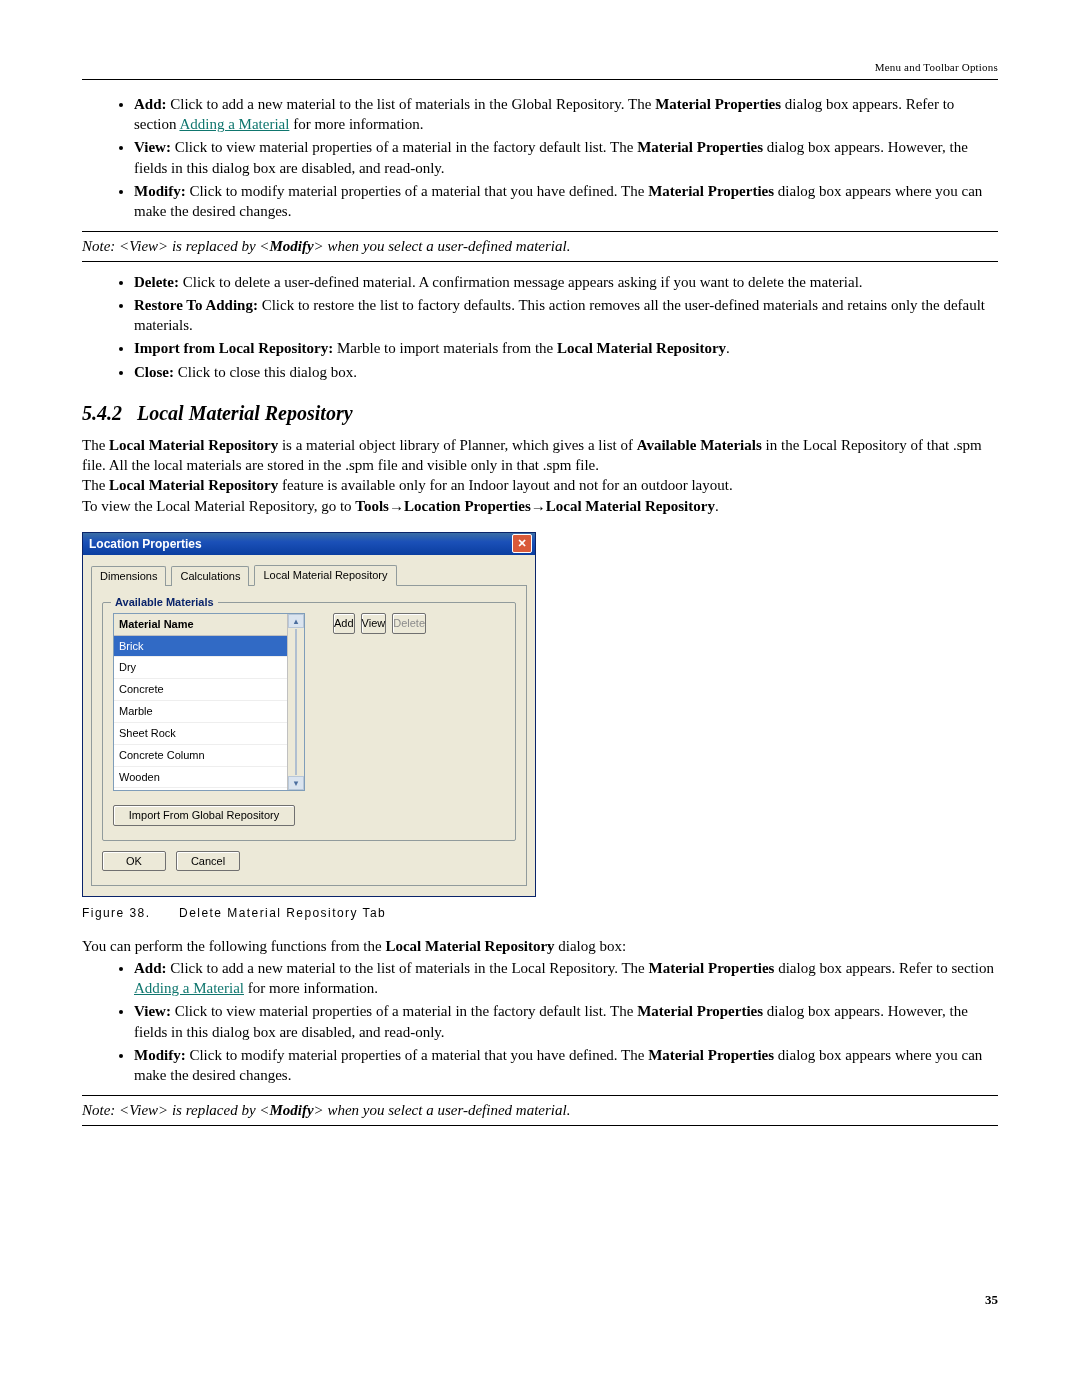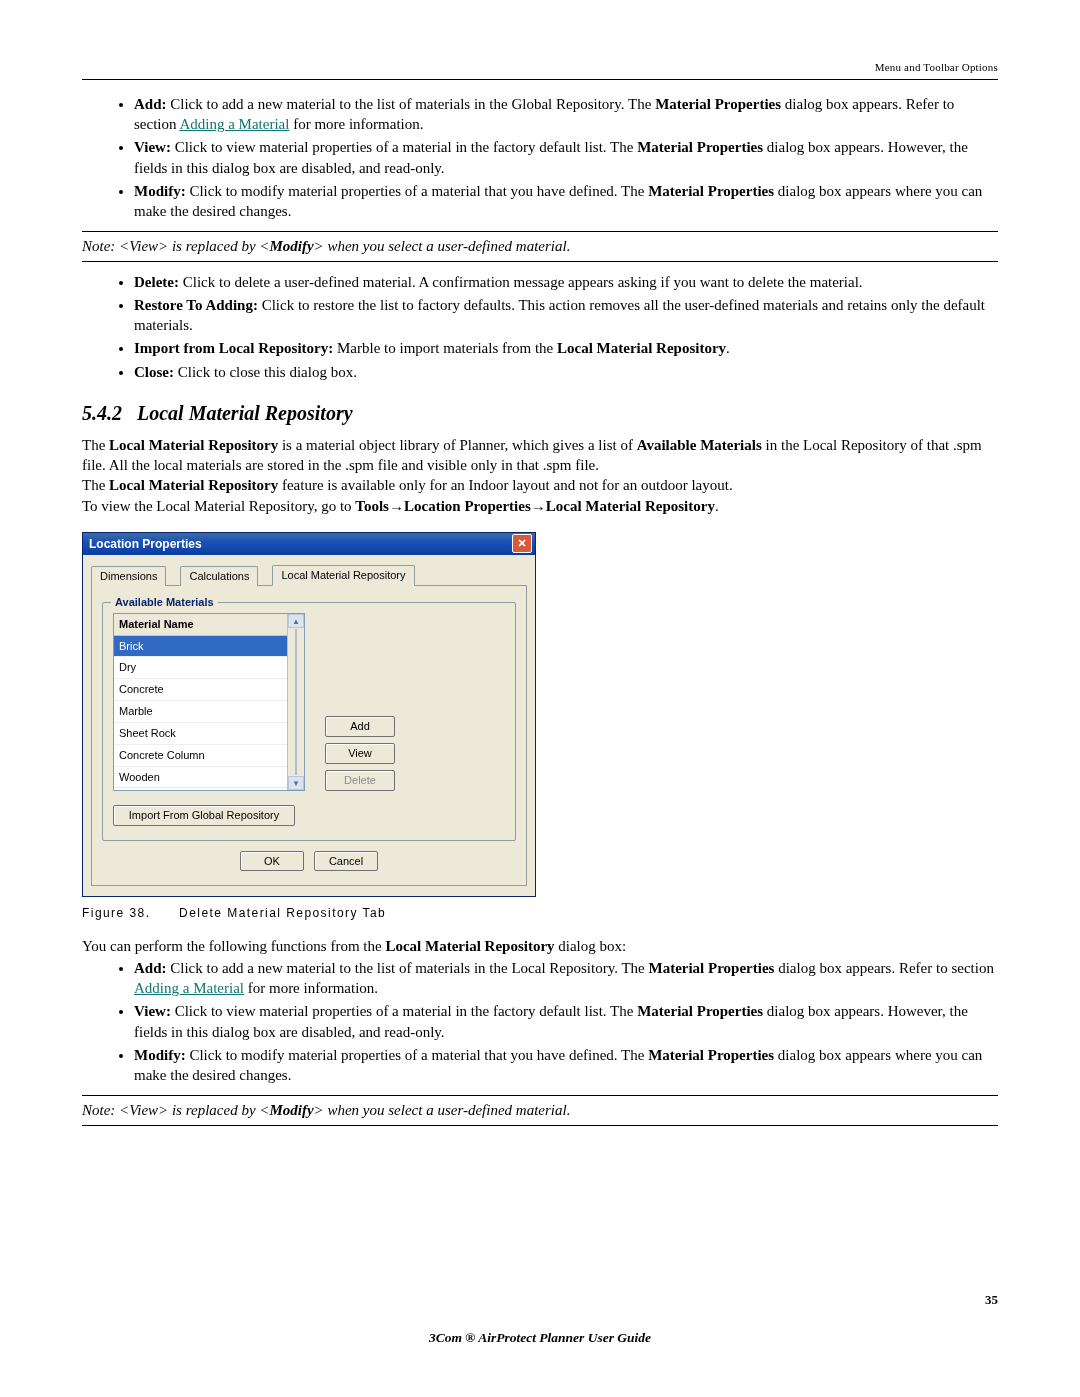--- a/index.html
+++ b/index.html
@@ -15,40 +15,40 @@
   .h2{font-style:italic;font-weight:bold;font-size:20px;margin:18px 0 8px}
   .fig-cap{font-family:Verdana,Arial,sans-serif;font-size:12px;letter-spacing:.12em;margin:6px 0 14px}
   .footer-num{position:absolute;bottom:88px;right:82px;font-weight:bold;font-size:13px}
   .footer-txt{position:absolute;bottom:50px;width:calc(1080px - 164px);text-align:center;font-style:italic;font-weight:bold;font-size:13.5px}
 
   
   .dlg{width:452px;margin:16px 0 8px;font-family:Tahoma,Arial,sans-serif;font-size:11px;color:#000;border:1px solid #0a246a}
   .titlebar{background:linear-gradient(#3b6ea5,#1b50b8 40%,#0a3ea0);height:22px;display:flex;align-items:center;justify-content:space-between;padding:0 3px 0 6px;color:#fff;font-weight:bold;font-size:12px}
   .closebtn{width:18px;height:17px;background:#d95a3a;border:1px solid #fff;border-radius:2px;display:flex;align-items:center;justify-content:center;color:#fff;font-weight:bold;font-size:11px;line-height:1;cursor:pointer}
   .dlg-body{background:#ece9d8;padding:10px 8px 10px}
-  .tabs{display:flex;align-items:flex-end;gap:13px;font-size:11px;margin-bottom:-1px}
+  .tabs{display:flex;align-items:flex-end;gap:4px;font-size:11px;margin-bottom:-1px}
   .tab{border:1px solid #919b9c;border-bottom:none;background:#ece9d8;padding:2px 8px;border-radius:2px 2px 0 0;margin-right:1px;cursor:pointer}
   .tab.active{background:#ece9d8;position:relative;z-index:2;border-bottom:1px solid #ece9d8}
   .tabpanel{border:1px solid #919b9c;background:#ece9d8;padding:10px 10px 14px}
   .grpbox{border:1px solid #919b9c;border-radius:2px;padding:10px 10px 14px;position:relative;margin-top:6px}
   .grpbox-title{position:absolute;top:-8px;left:8px;background:#ece9d8;padding:0 4px;color:#0a246a;font-weight:bold;font-size:11px}
-  .row{display:flex;align-items:flex-end;gap:20px}
+  .row{display:flex;align-items:flex-start;gap:28px}
   .table-wrap{border:1px solid #7f9db9;background:#fff;width:190px;height:176px;display:flex}
   .table-body{flex:1;overflow:hidden}
   .colhdr{background:#ece9d8;border-bottom:1px solid #c0c0c0;padding:3px 5px;font-weight:bold;font-size:11px}
   .trow{padding:3px 5px;font-size:11px;border-bottom:1px solid #eee}
   .trow.sel{background:#316ac5;color:#fff}
   .vscroll{width:16px;background:#ece9d8;border-left:1px solid #c0c0c0;display:flex;flex-direction:column;justify-content:space-between;align-items:center;font-size:9px;color:#4b6e9e}
   .vscroll .arrow{height:14px;width:100%;display:flex;align-items:center;justify-content:center;cursor:pointer;border:1px solid #b8c7d8;background:#dae4ef;box-sizing:border-box}
   .vscroll .thumb{flex:1;margin:1px;background:#cfd8e6;border:1px solid #b0bfd0}
-  .btncol{display:flex;flex-direction:column;gap:6px;width:70px}
+  .btncol{display:flex;flex-direction:row;gap:6px;width:70px}
   .winbtn{background:#ece9d8;border:1px solid #707070;border-radius:2px;padding:2px 0;text-align:center;font-size:11px;cursor:pointer;box-shadow:inset 1px 1px 0 #fff}
   .winbtn.disabled{color:#8b8b8b;cursor:default}
   .import-btn{margin-top:14px;width:180px}
-  .dlg-ftr{display:flex;justify-content:center;gap:10px;margin-top:10px}
+  .dlg-ftr{display:flex;gap:10px;margin-top:10px}
   .dlg-ftr .winbtn{width:62px}
 </style>
 </head>
 <body>
 
 <div class="page">
   <div class="hdr">Menu and Toolbar Options</div>
   <hr class="rule">
 
   <ul class="doc">
@@ -126,14 +126,13 @@
 
   <ul class="doc">
     <li><span class="bold">Add:</span><span> Click to add a new material to the list of materials in the Local Repository. The </span><span class="bold">Material Properties</span><span> dialog box appears. Refer to section </span><span class="link">Adding a Material</span><span> for more information.</span></li>
     <li><span class="bold">View:</span><span> Click to view material properties of a material in the factory default list. The </span><span class="bold">Material Properties</span><span> dialog box appears. However, the fields in this dialog box are disabled, and read-only.</span></li>
     <li><span class="bold">Modify:</span><span> Click to modify material properties of a material that you have defined. The </span><span class="bold">Material Properties</span><span> dialog box appears where you can make the desired changes.</span></li>
   </ul>
 
   <div class="note"><span>Note: &lt;View&gt; is replaced by &lt;</span><span class="bold">Modify</span><span>&gt; when you select a user-defined material.</span></div>
 
   <div class="footer-num">35</div>
-  <div class="footer-txt">3Com ® AirProtect Planner User Guide</div>
 </div>
 
 </body></html>

